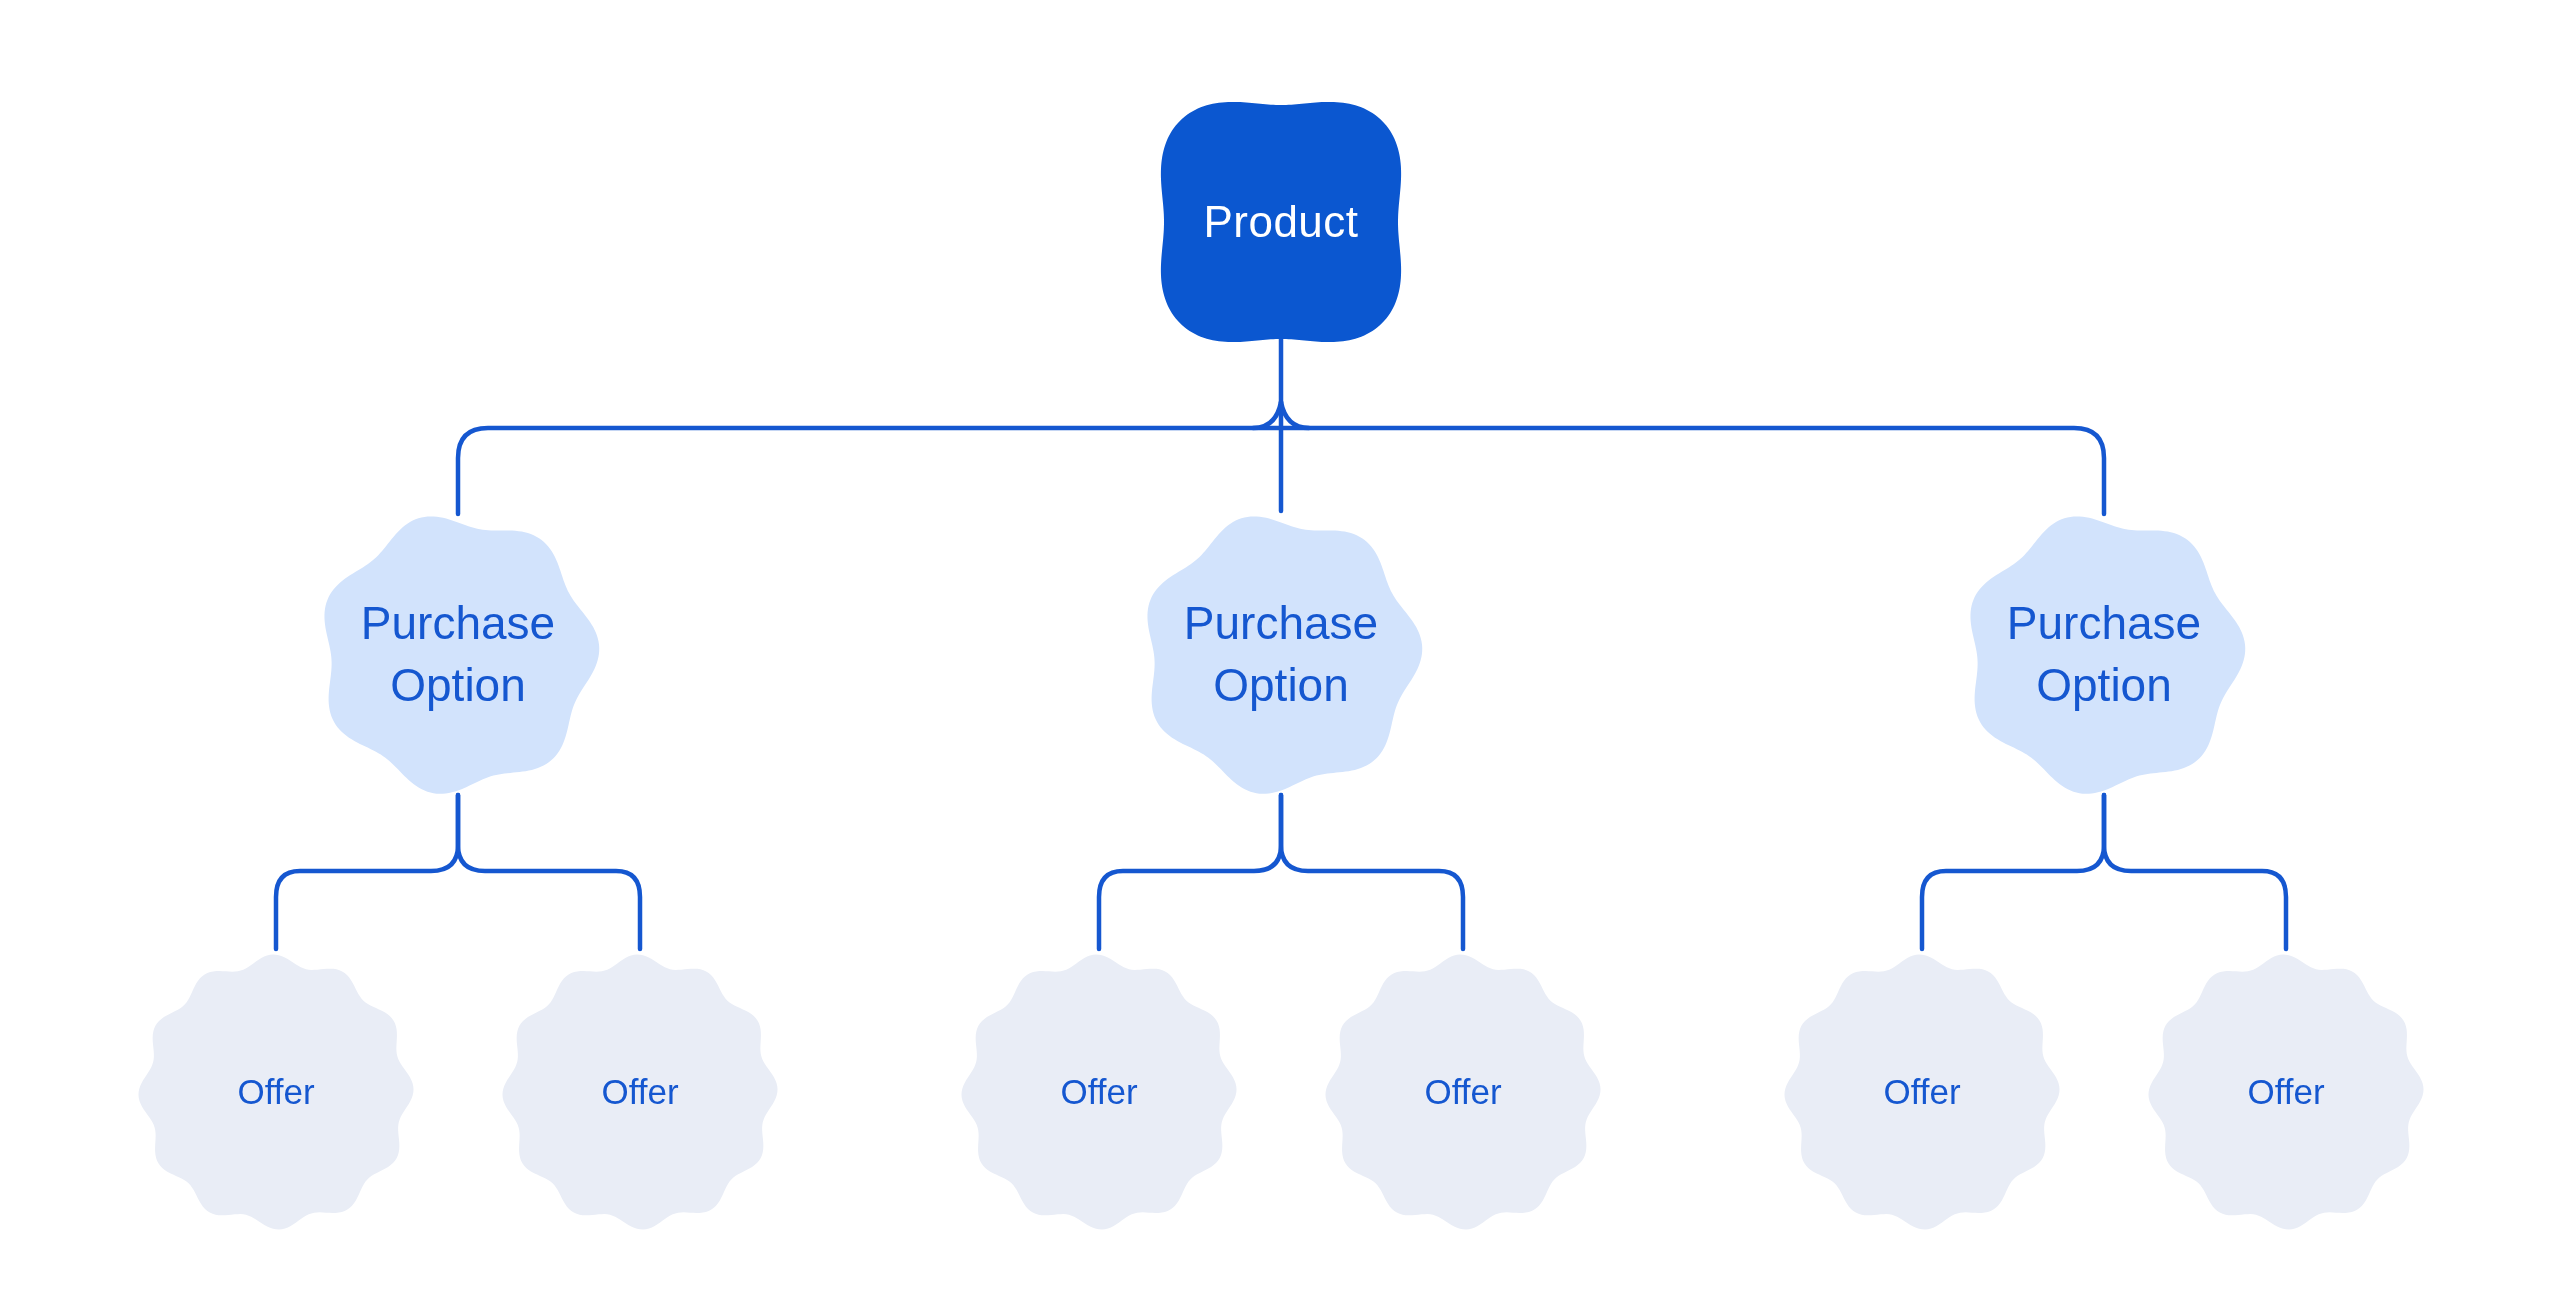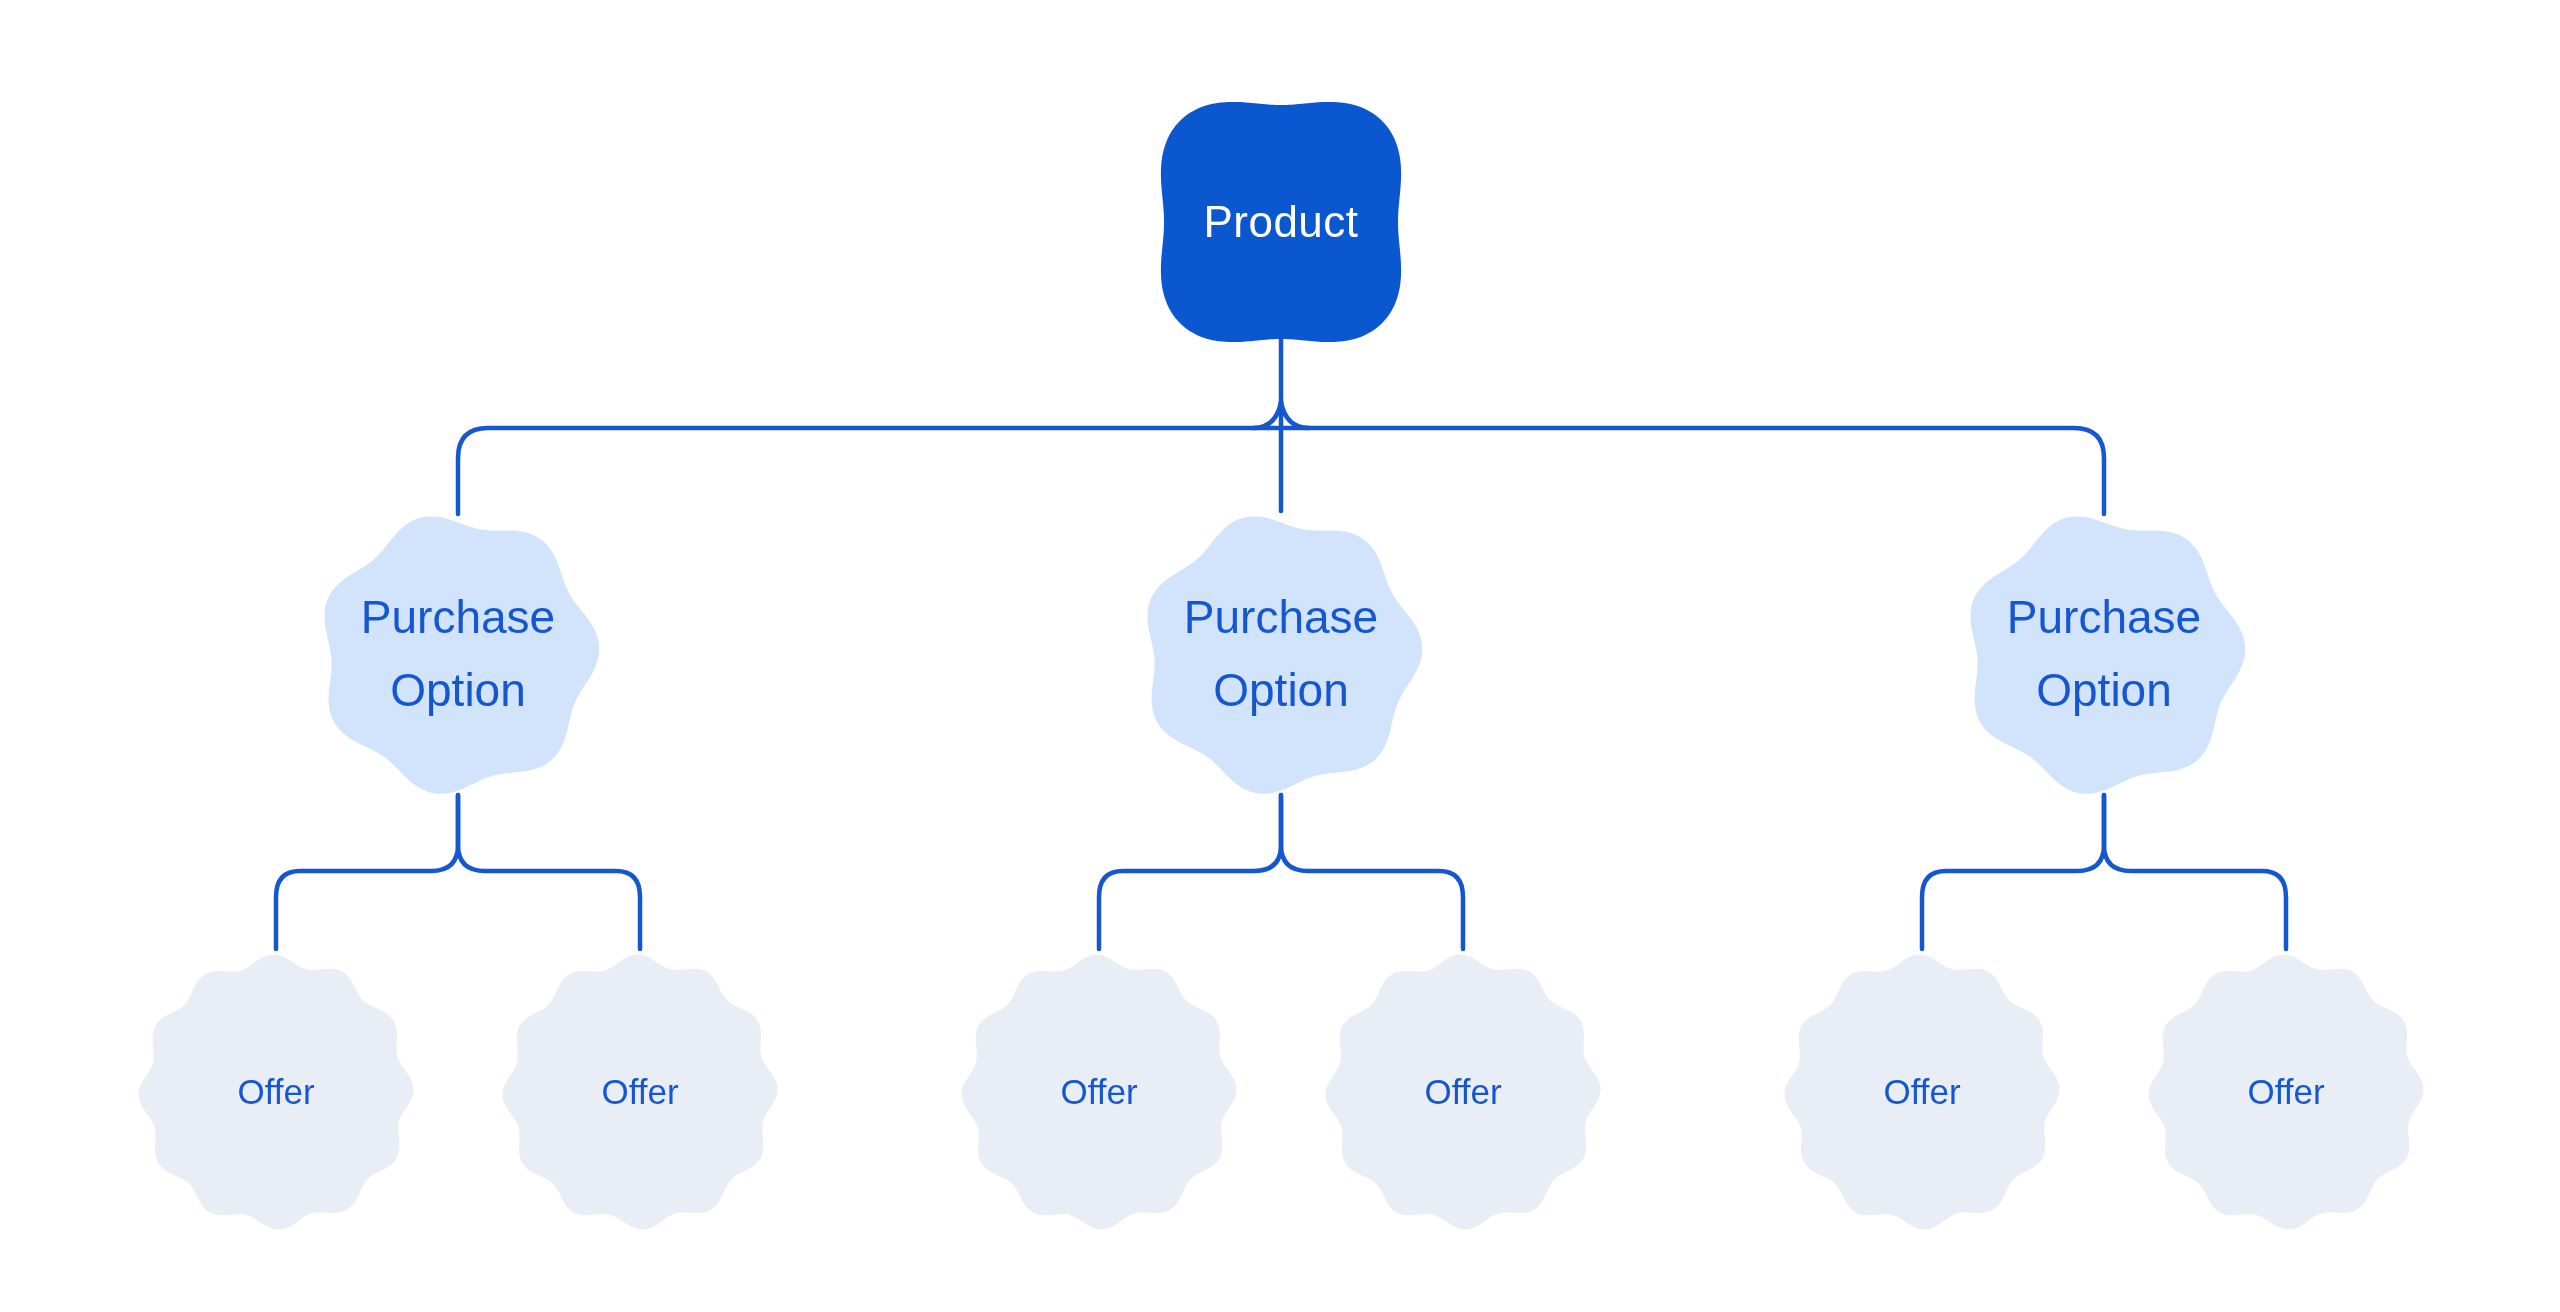--- a/index.html
+++ b/index.html
@@ -37,21 +37,21 @@
   .node .label{
     position:relative;
     text-align:center;
     font-weight:500;
     color:var(--node_text);
     z-index:1;
   }
   .node.product .blob path{fill:var(--product_fill);}
   .node.product .label{color:var(--product_text);font-size:44px;letter-spacing:0.5px;}
   .node.option .blob path{fill:var(--option_fill);}
-  .node.option .label{font-size:46px;line-height:73px;width:220px;}
+  .node.option .label{font-size:46px;line-height:62px;width:220px;}
   .node.offer .blob path{fill:var(--offer_fill);}
   .node.offer .label{font-size:35px;}
 </style>
 </head>
 <body>
 
 <div class="stage">
 
   <svg class="wires" viewBox="0 0 2560 1312" aria-hidden="true">
 

